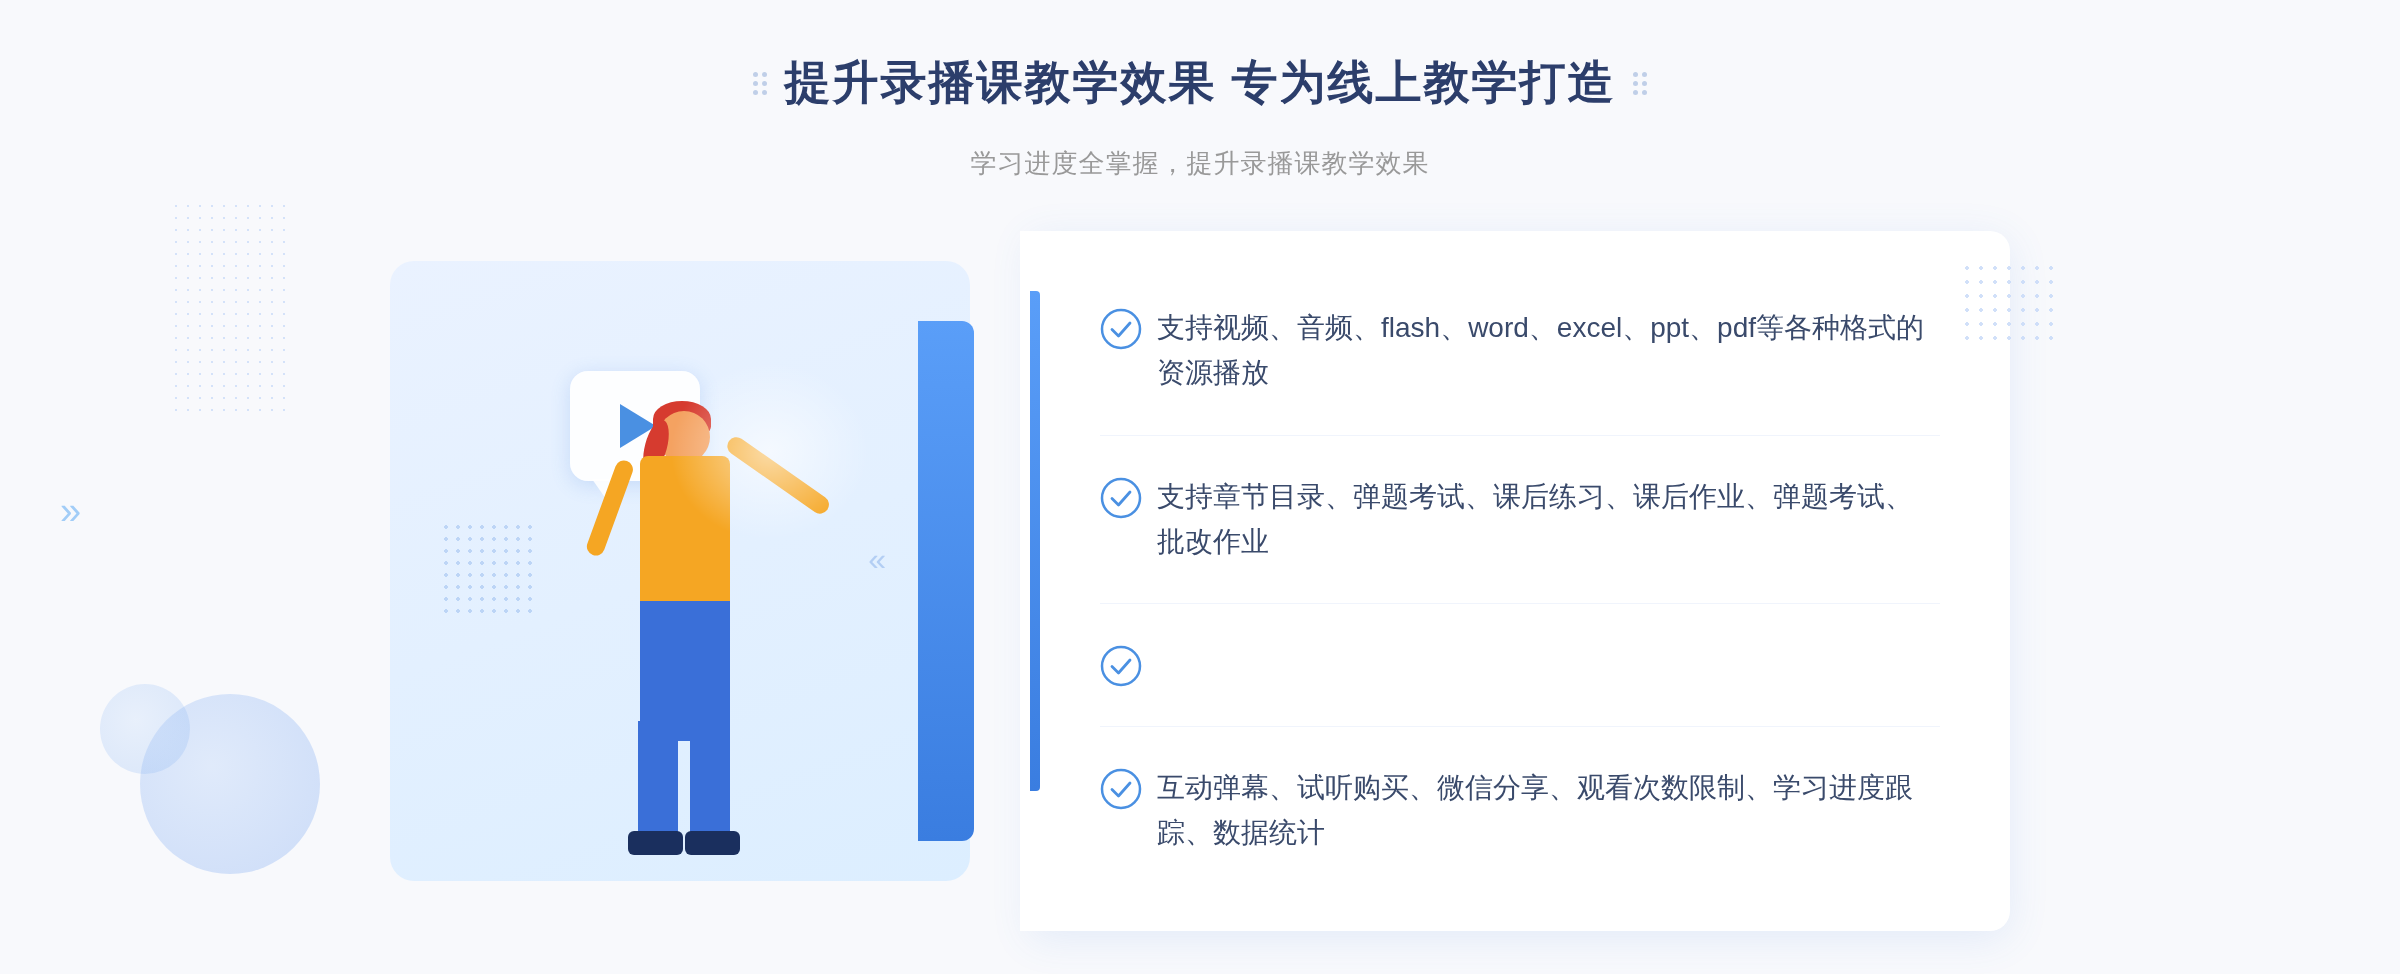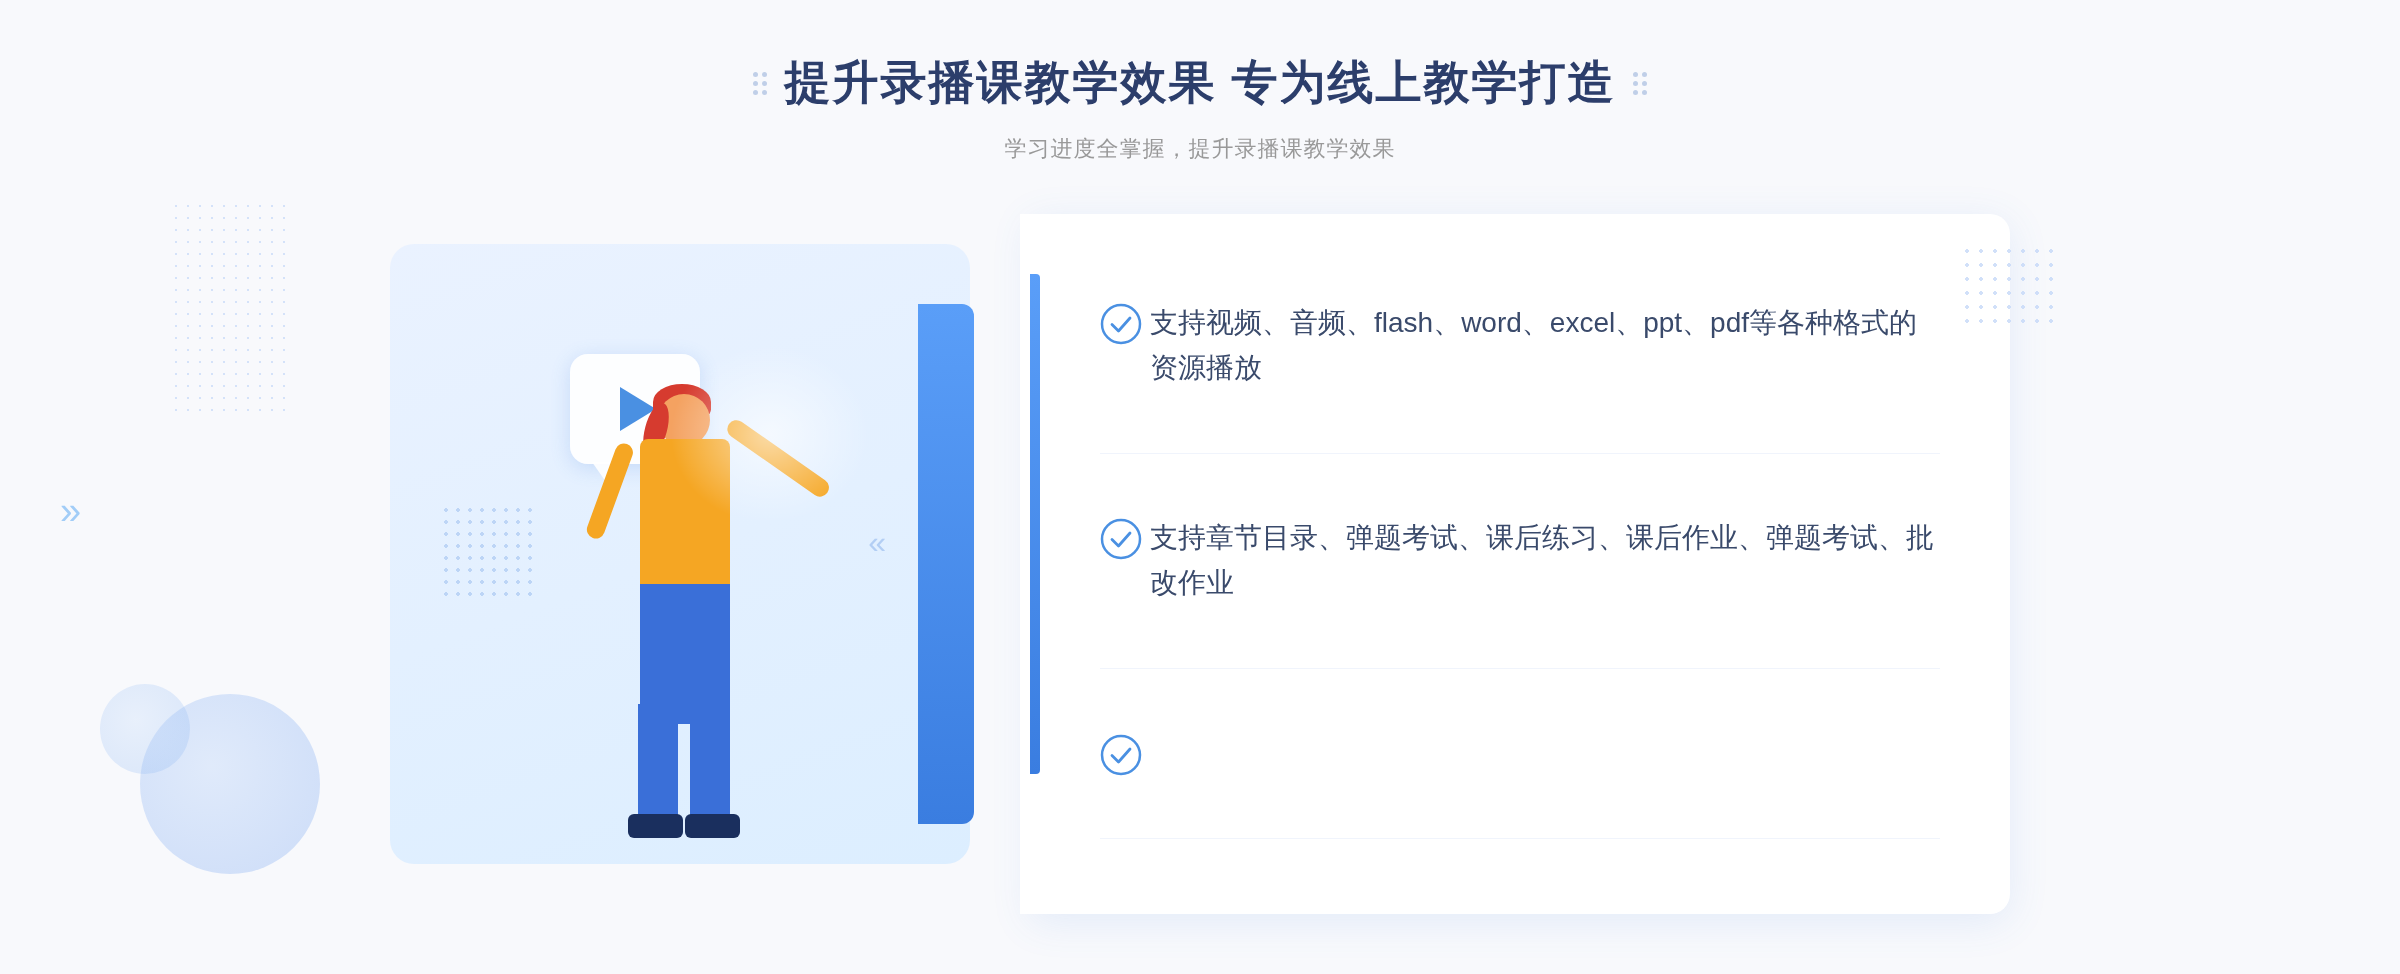--- a/index.html
+++ b/index.html
@@ -107,22 +107,22 @@
     }
 
     .main-title {
       font-size: 46px;
       font-weight: 700;
       color: #2c3e6b;
       letter-spacing: 2px;
     }
 
     .sub-title {
-      margin-top: 20px;
-      font-size: 22px;
+      margin-top: 32px;
+      font-size: 26px;
       color: #999999;
       letter-spacing: 1px;
     }
 
     
     .content-area {
       display: flex;
       margin-top: 50px;
       width: 1620px;
       height: 700px;
@@ -321,21 +321,21 @@
       left: -10px;
       top: 0;
       bottom: 0;
       width: 20px;
       background: #ffffff;
     }
 
     .feature-item {
       display: flex;
       align-items: flex-start;
-      gap: 8px;
+      gap: 15px;
       padding: 12px 0;
     }
 
     .feature-icon {
       flex-shrink: 0;
       width: 42px;
       height: 42px;
       margin-top: 2px;
     }
 
@@ -502,17 +502,26 @@
         <div class="feature-icon">
           <svg viewBox="0 0 42 42" fill="none" xmlns="http://www.w3.org/2000/svg">
             <circle cx="21" cy="21" r="19" stroke="#4a90e2" stroke-width="2.5" fill="none"></circle>
             <path d="M12 21.5 L18.5 28 L30 15" stroke="#4a90e2" stroke-width="2.8" stroke-linecap="round" stroke-linejoin="round"></path>
           </svg>
         </div>
       </div>
 
       <div class="feature-divider"></div>
 
+      <div class="feature-item">
+        <div class="feature-icon">
+          <svg viewBox="0 0 42 42" fill="none" xmlns="http://www.w3.org/2000/svg">
+            <circle cx="21" cy="21" r="19" stroke="#4a90e2" stroke-width="2.5" fill="none"></circle>
+            <path d="M12 21.5 L18.5 28 L30 15" stroke="#4a90e2" stroke-width="2.8" stroke-linecap="round" stroke-linejoin="round"></path>
+          </svg>
+        </div>
+        <span class="feature-text">互动弹幕、试听购买、微信分享、观看次数限制、学习进度跟踪、数据统计</span>
+      </div>
 
     </div>
   </div>
 
 </div>
 
 </body></html>

